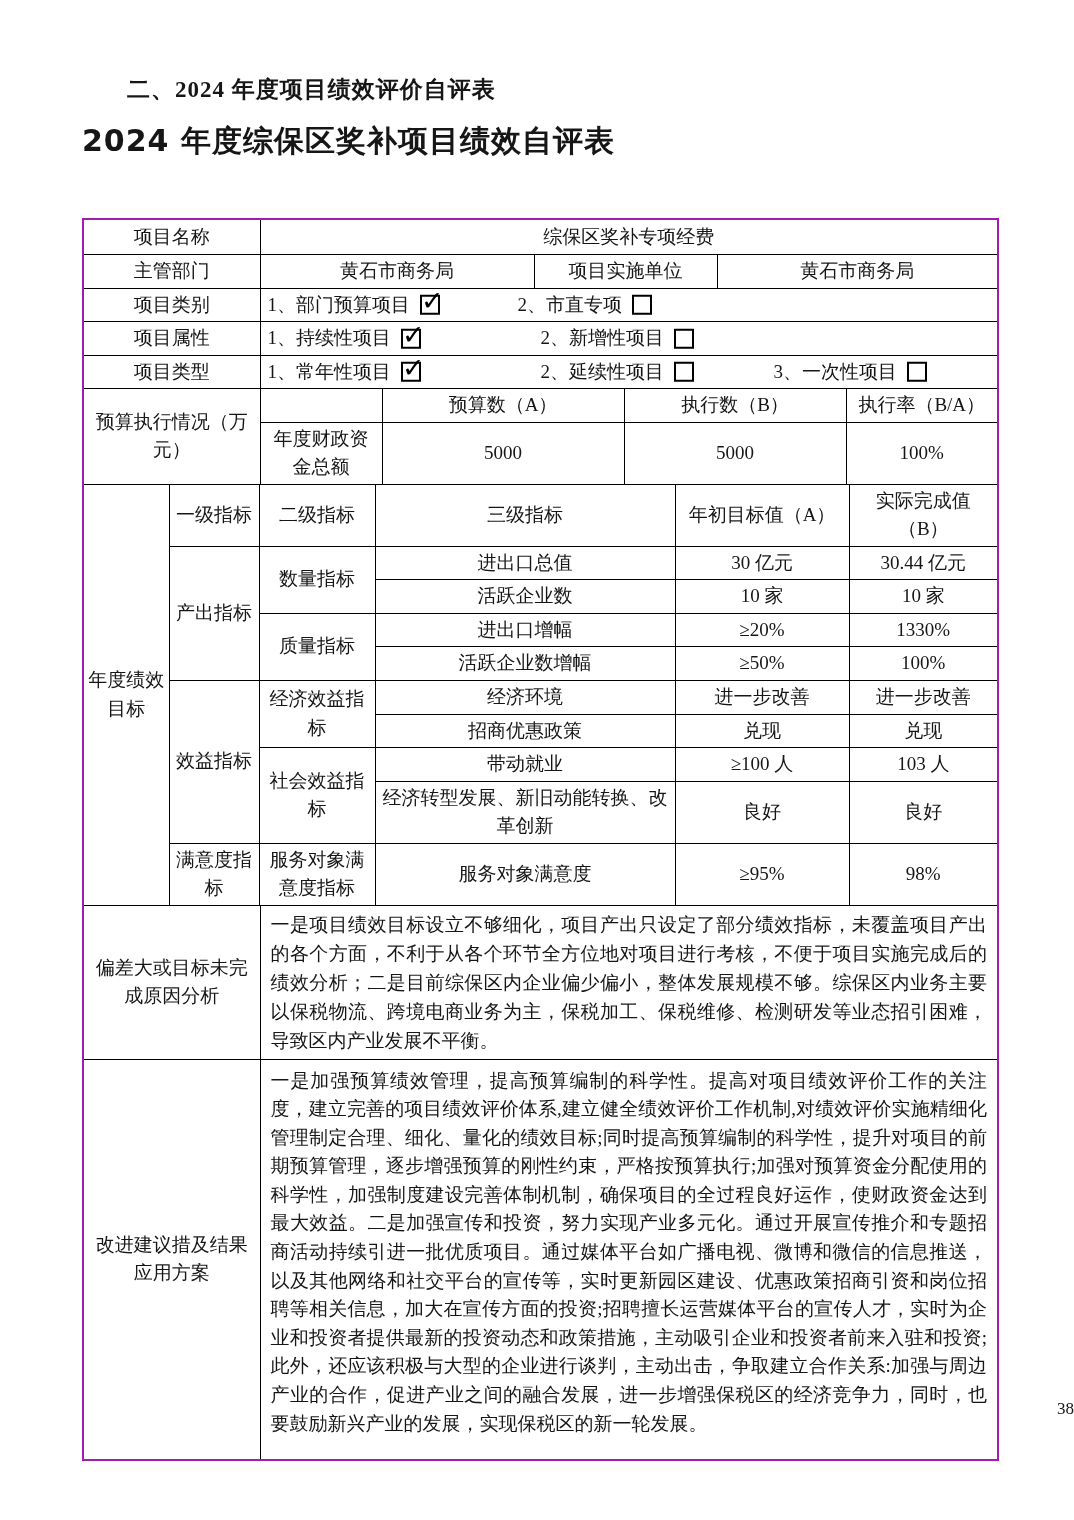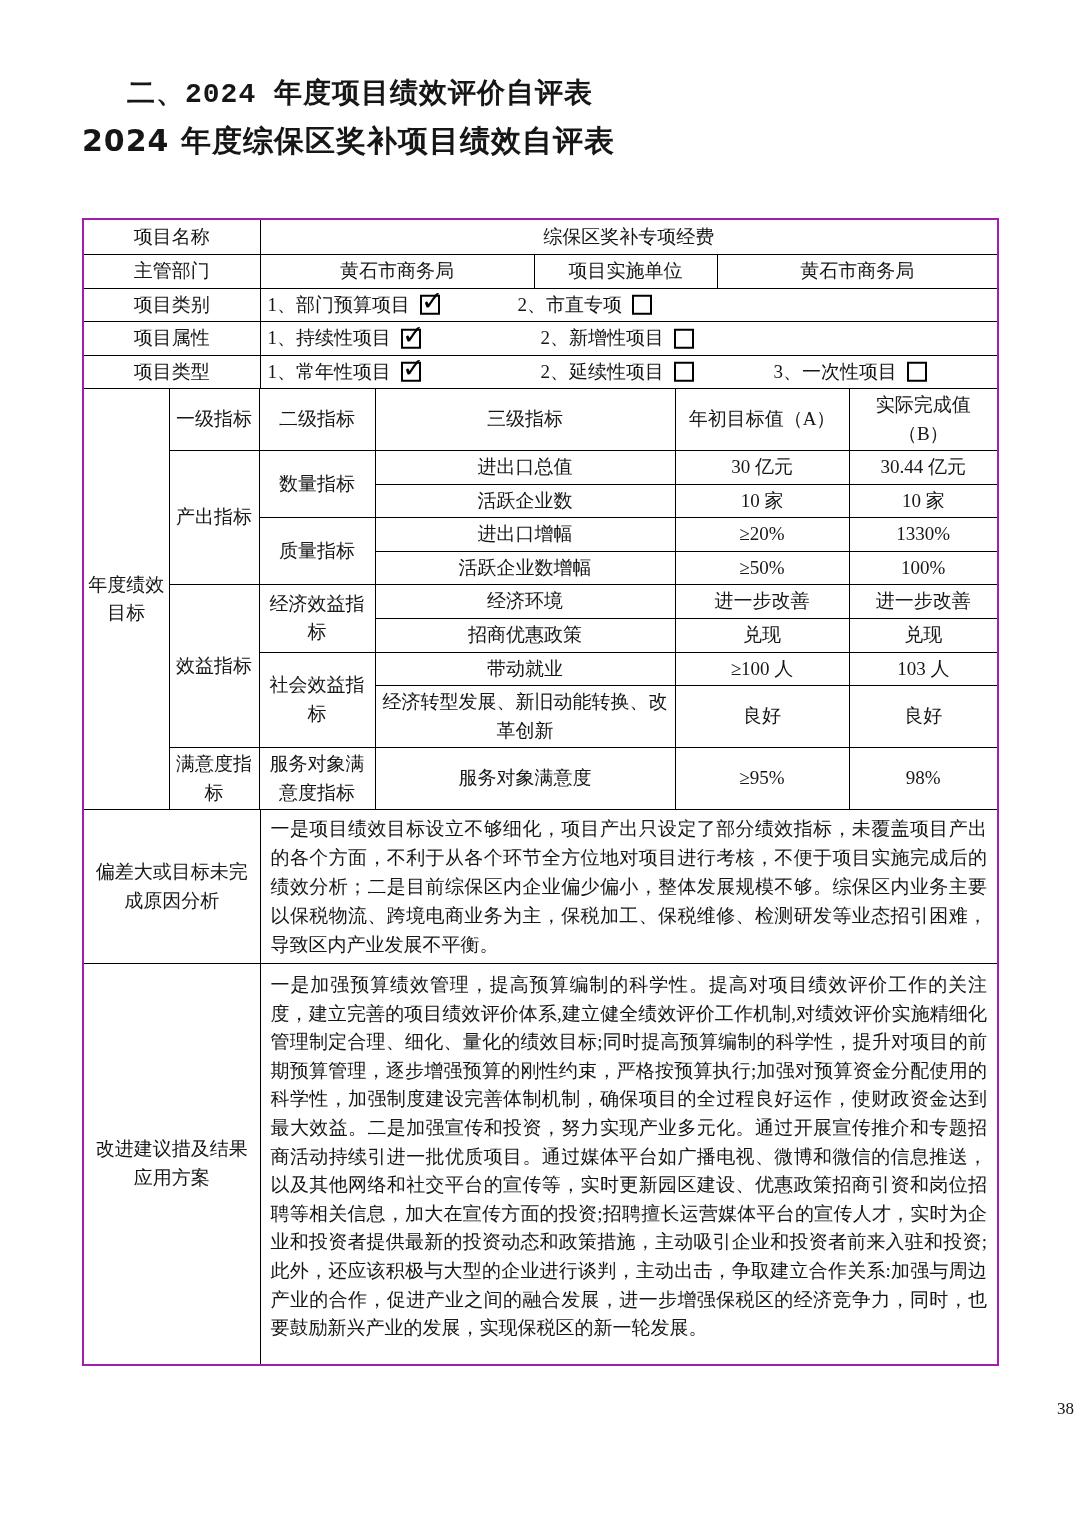--- a/index.html
+++ b/index.html
@@ -2,22 +2,22 @@
 <html><head>
 <meta charset="utf-8">
 <style>
   html,body{margin:0;padding:0;}
   body{
     width:1074px;height:1520px;background:#fff;color:#161616;position:relative;
     font-family:"Liberation Serif","DejaVu Serif",serif;
   }
   .h1{
     position:absolute;left:127px;top:74px;
-    font-family:Liberation Mono, monospace;
-    font-weight:700;font-size:28px;letter-spacing:1px;white-space:nowrap;text-align:center;
+    font-family:Liberation Serif, serif;
+    font-weight:700;font-size:23px;letter-spacing:1px;white-space:nowrap;text-align:center;
   }
   .h2{
     position:absolute;left:82px;top:121px;width:913px;text-align:left;
     font-family:"DejaVu Sans","Liberation Sans",sans-serif;
     font-weight:700;font-size:30px;letter-spacing:1px;white-space:nowrap;
   }
   .doc{position:absolute;left:82px;top:218px;width:913px;border:2px solid #a21caf;}
   table{border-collapse:collapse;table-layout:fixed;width:913px;}
   td,th{
     border-right:1px solid #000;border-bottom:1px solid #000;
@@ -123,20 +123,44 @@
         </span>
         <span class="opt pC">
           <span>3、一次性项目</span>
           <span class="cb"></span>
         </span>
       </td>
     </tr>
   </tbody>
     </table>
 
+  <table class="tB">
+    <colgroup>
+        <col style="width:176px">
+        <col style="width:122px">
+        <col style="width:242px">
+        <col style="width:222px">
+        <col style="width:151px">
+      </colgroup>
+    <tbody>
+        <tr>
+      <td class="lab" rowspan="2">预算执行情况（万元）</td>
+      <td></td>
+      <th>预算数（A）</th>
+      <th>执行数（B）</th>
+      <th>执行率（B/A）</th>
+    </tr>
+    <tr>
+      <td class="lab">年度财政资金总额</td>
+      <td>5000</td>
+      <td>5000</td>
+      <td>100%</td>
+    </tr>
+  </tbody>
+    </table>
 
   <table class="tC">
     <colgroup>
         <col style="width:85px">
         <col style="width:90px">
         <col style="width:116px">
         <col style="width:300px">
         <col style="width:174px">
         <col style="width:148px">
       </colgroup>

